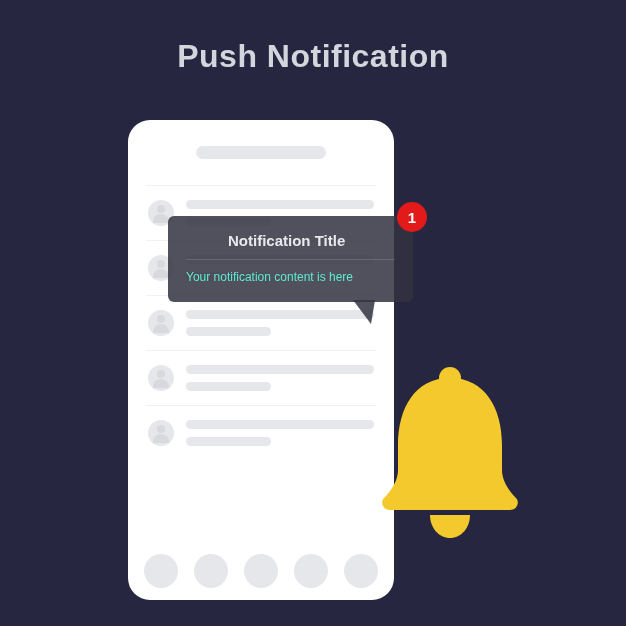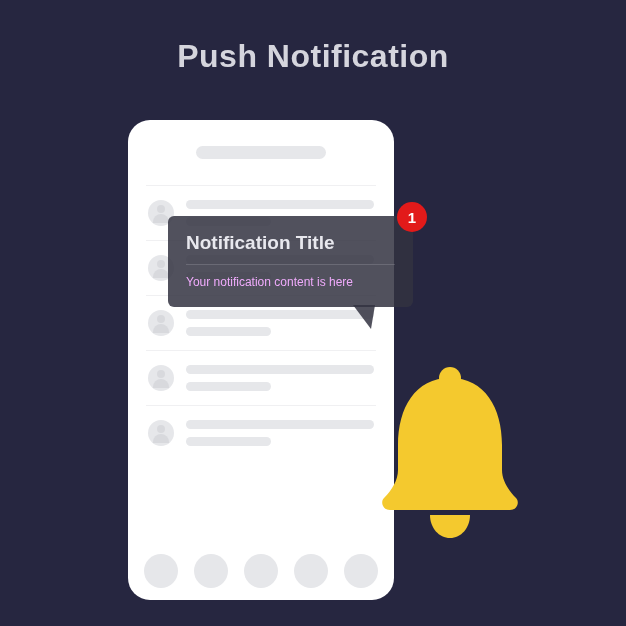--- a/index.html
+++ b/index.html
@@ -122,31 +122,32 @@
       bottom: -22px;
       right: 38px;
       width: 0;
       height: 0;
       border-left: 18px solid transparent;
       border-right: 4px solid transparent;
       border-top: 24px solid rgba(50, 50, 65, 0.85);
     }
     .notif-title {
       color: #e8e8ee;
-      font-size: 19px;
+      font-size: 15px;
       font-weight: 600;
       margin-bottom: 10px;
+      margin-left: 42px;
     }
     .notif-divider {
       height: 1px;
       background: rgba(255,255,255,0.15);
       margin-bottom: 10px;
     }
     .notif-body {
-      color: #f0abfc;
+      color: #5eead4;
       font-size: 12px;
     }
     .badge {
       position: absolute;
       top: -14px;
       right: -14px;
       width: 30px;
       height: 30px;
       background: #e21a1a;
       border-radius: 50%;

